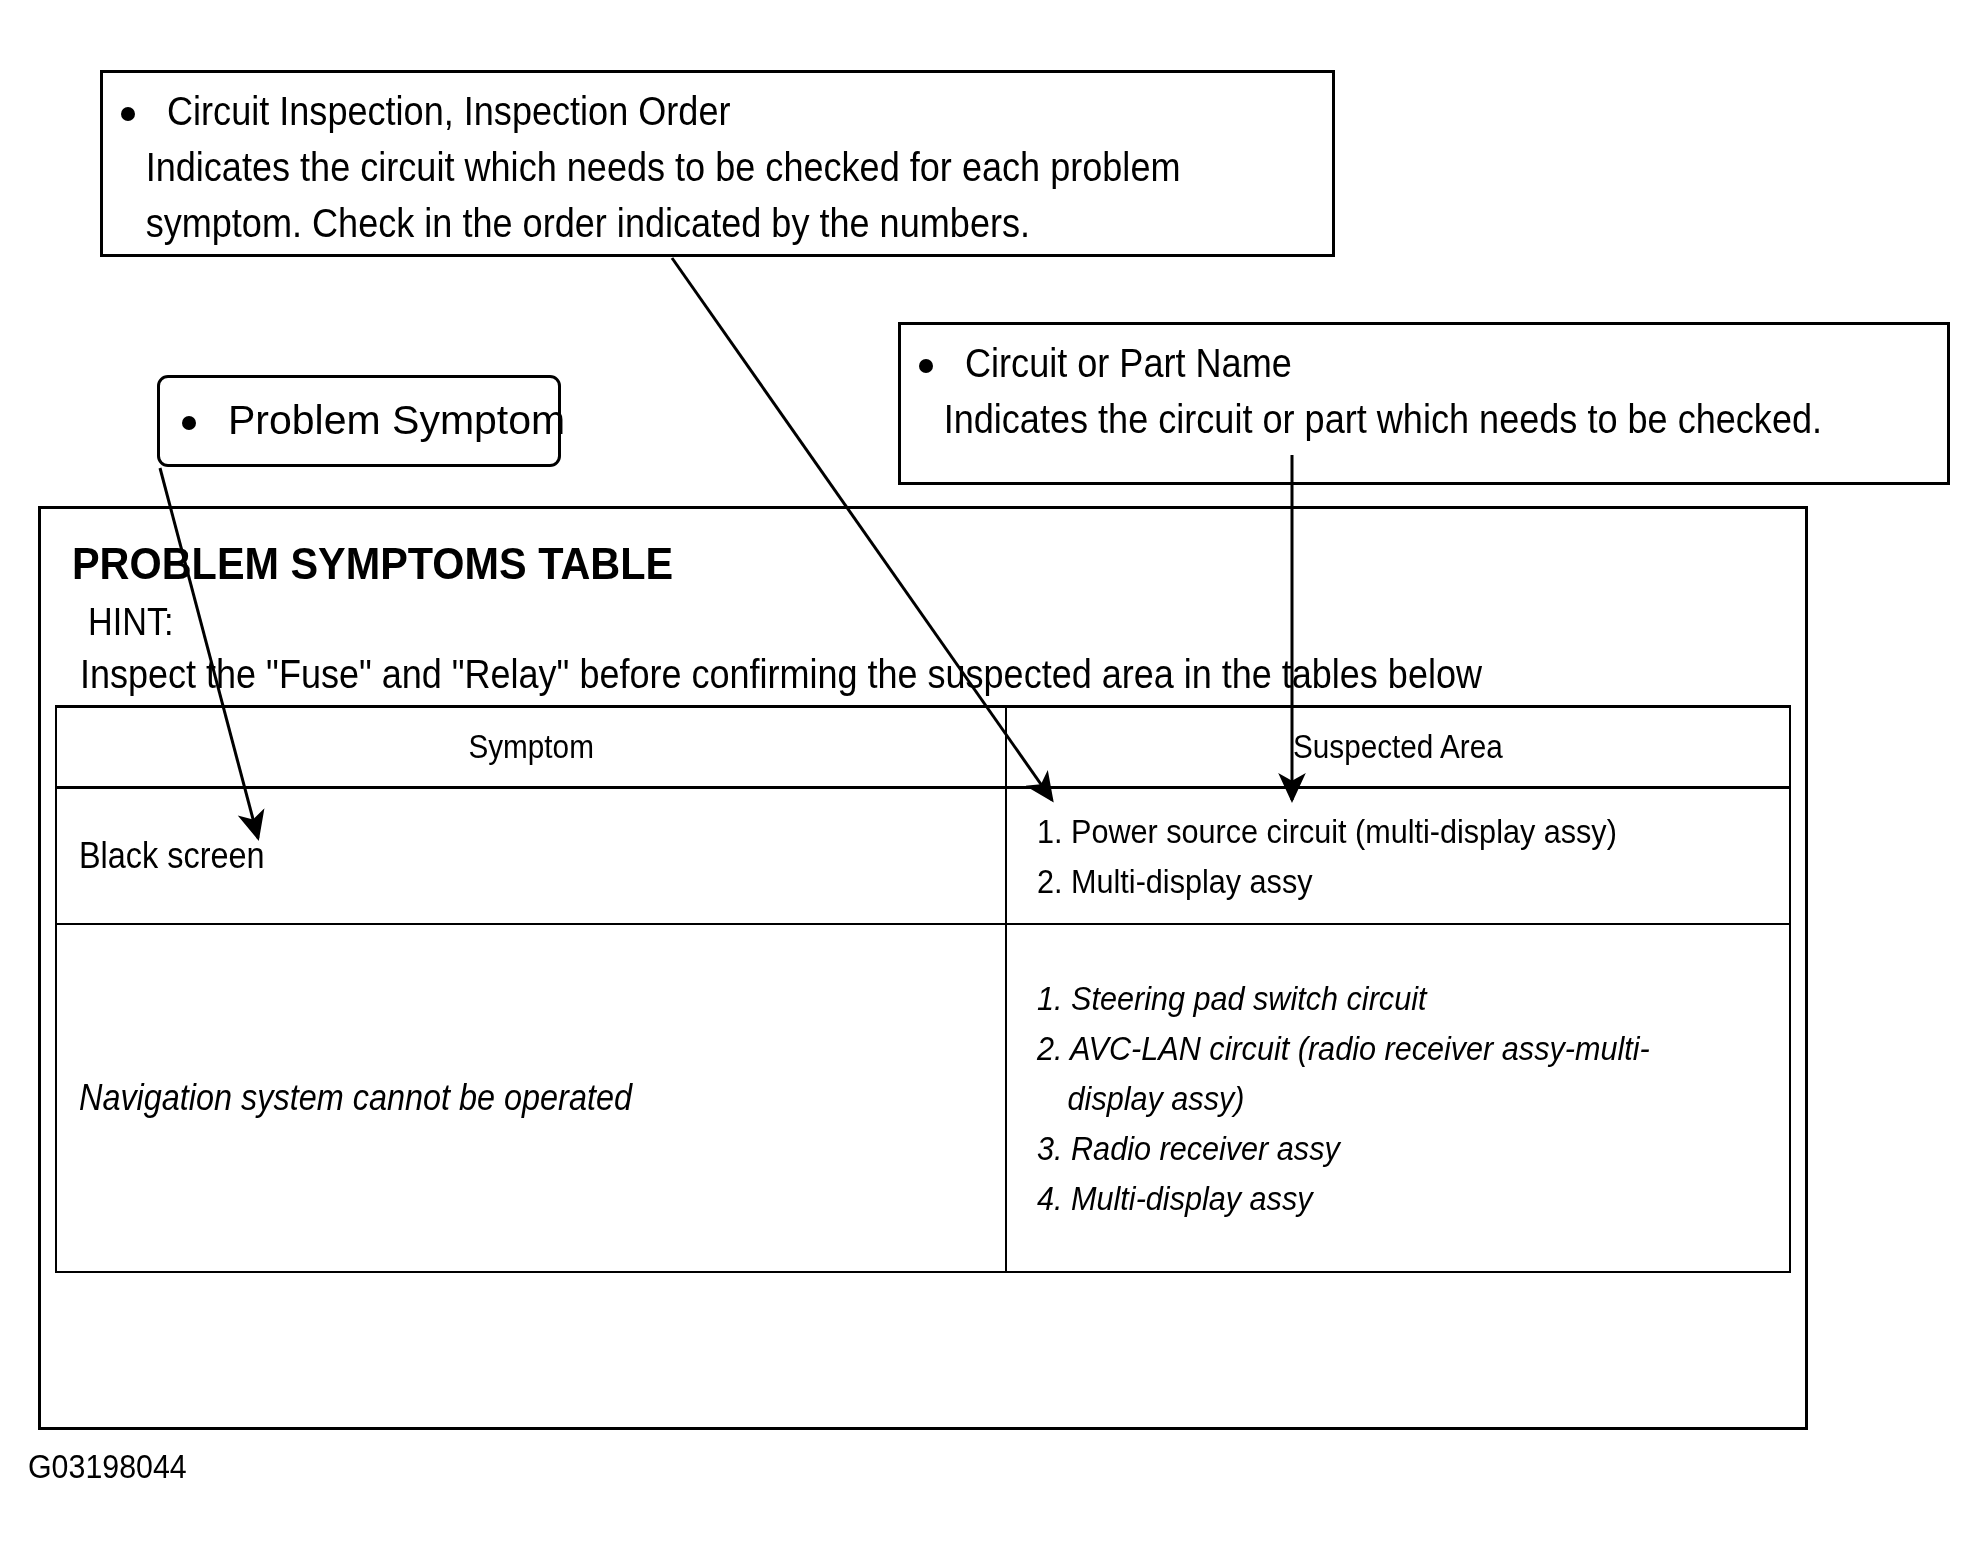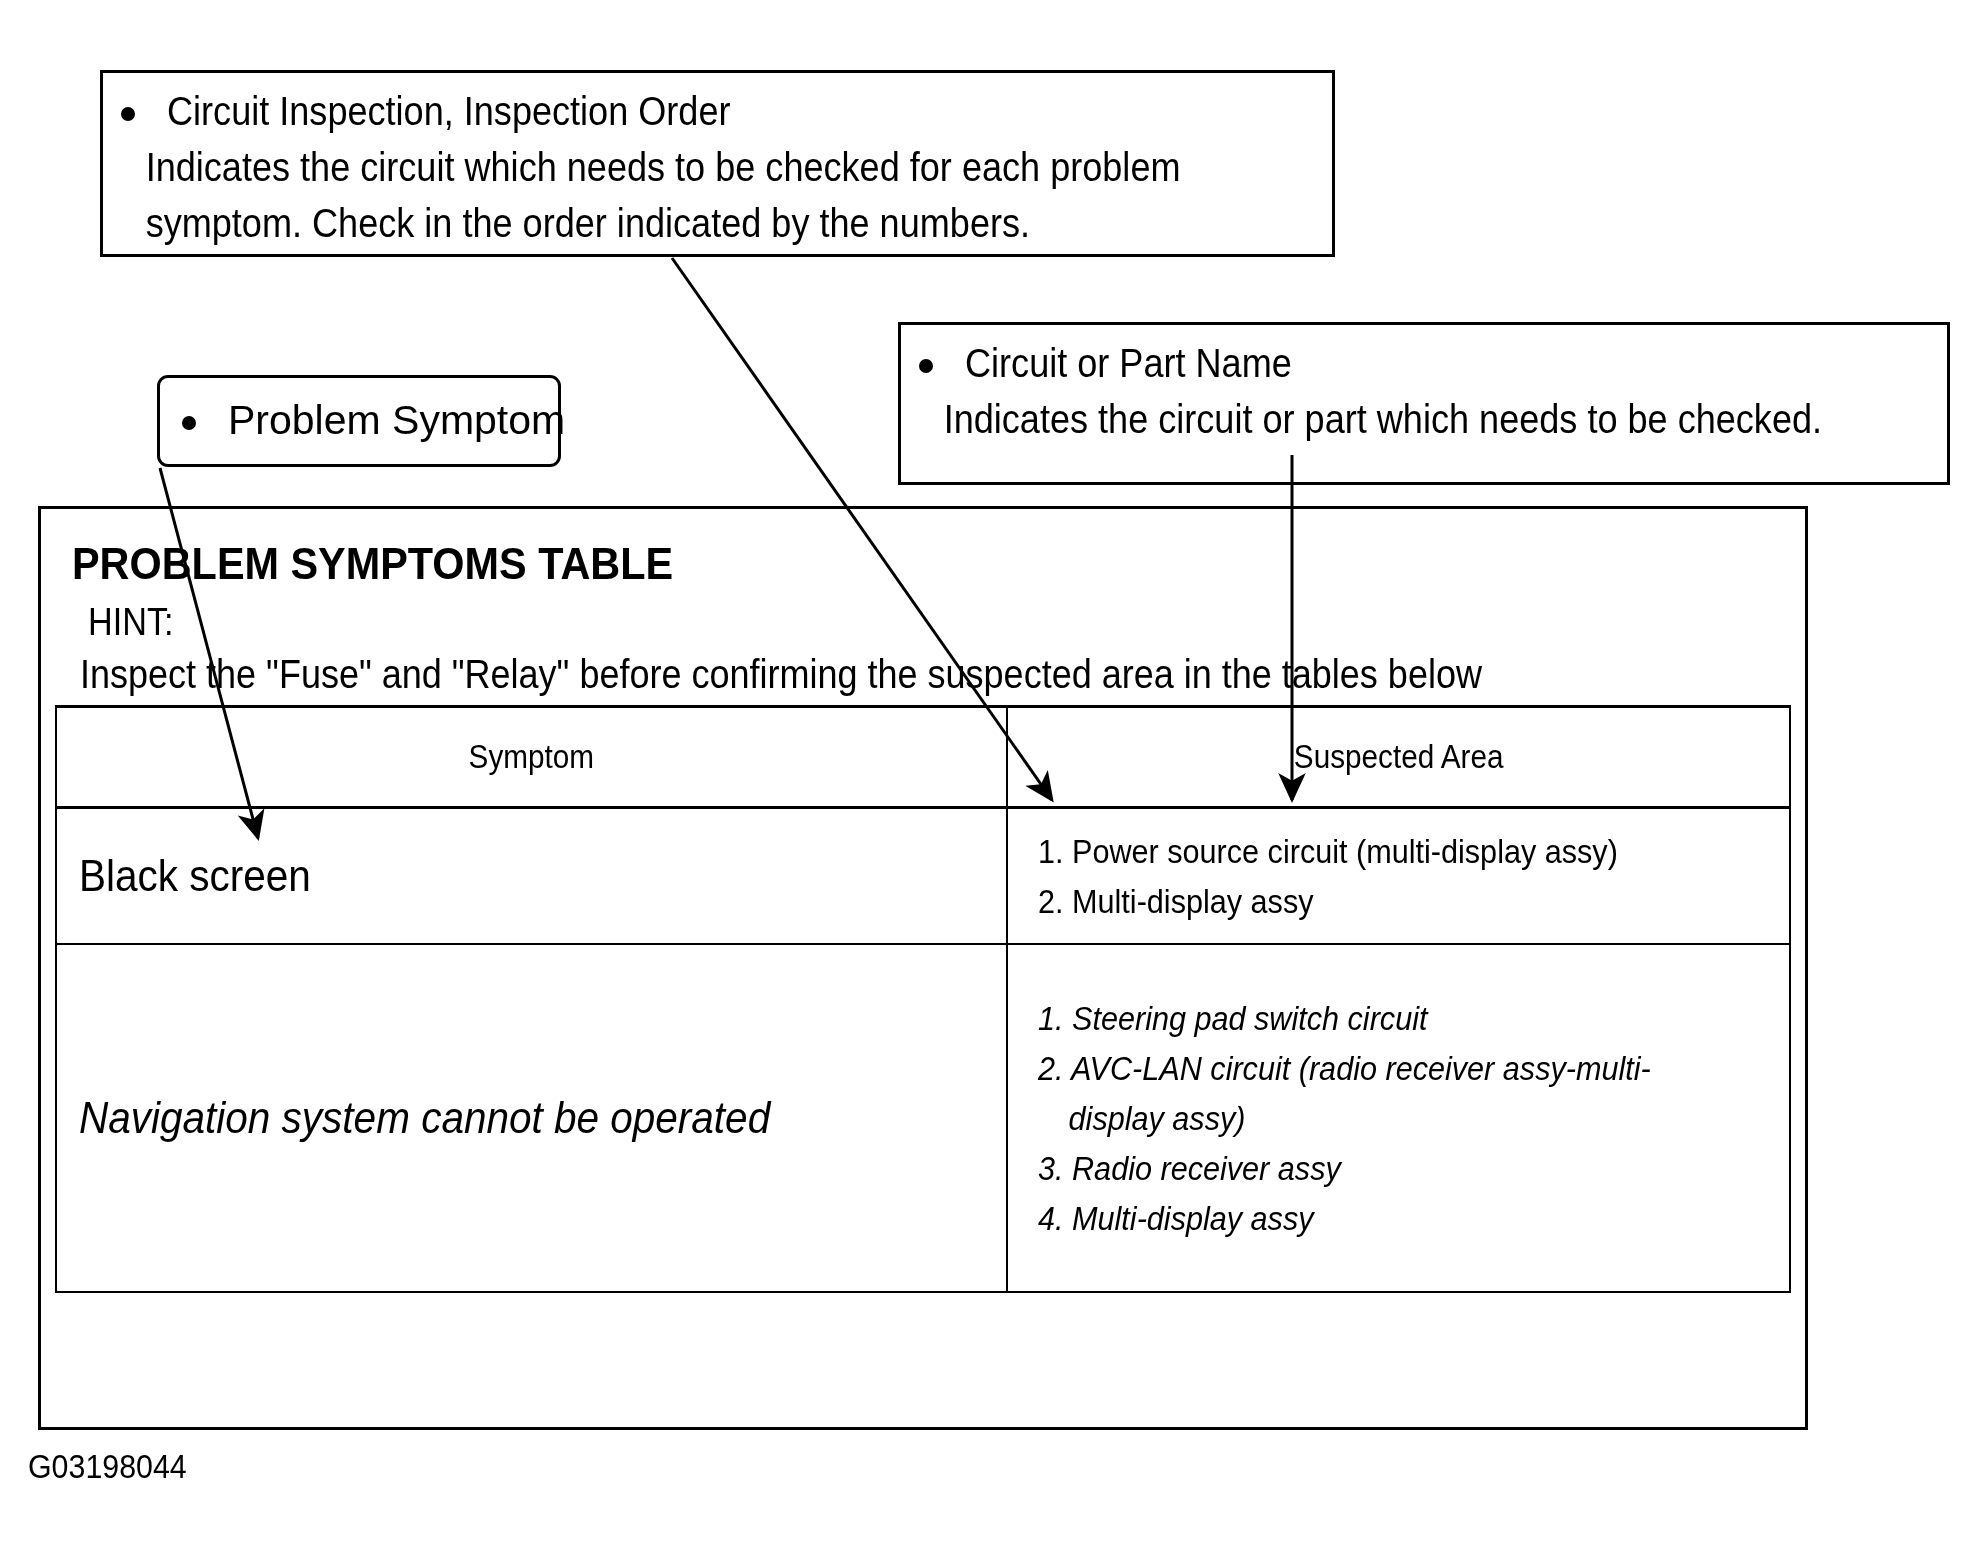--- a/index.html
+++ b/index.html
@@ -168,21 +168,21 @@
     left: 55px;
     top: 705px;
     width: 1736px;
     border-collapse: collapse;
     z-index: 6;
     background: transparent;
   }
   #symptoms-table th,
   #symptoms-table td {
     border: 2px solid #000;
-    padding: 12px;
+    padding: 2px;
     vertical-align: middle;
     background: transparent;
   }
   #symptoms-table thead th {
     border-top-width: 3px;
     border-bottom-width: 3px;
   }
   .col-symptom { width: 952px; }
   .col-suspected { width: 784px; }
 
@@ -191,21 +191,21 @@
     font-weight: normal;
     text-align: center;
     transform: scaleX(0.9);
     height: 74px;
     line-height: 74px;
     white-space: nowrap;
   }
   .th-inner.suspected { }
 
   .cell-symptom {
-    font-size: 45px;
+    font-size: 36px;
     padding: 0 0 0 22px !important;
     transform-origin: left center;
     white-space: nowrap;
   }
   .cell-symptom span {
     display: inline-block;
     transform: scaleX(0.9);
     transform-origin: left center;
   }
   .cell-suspected {

